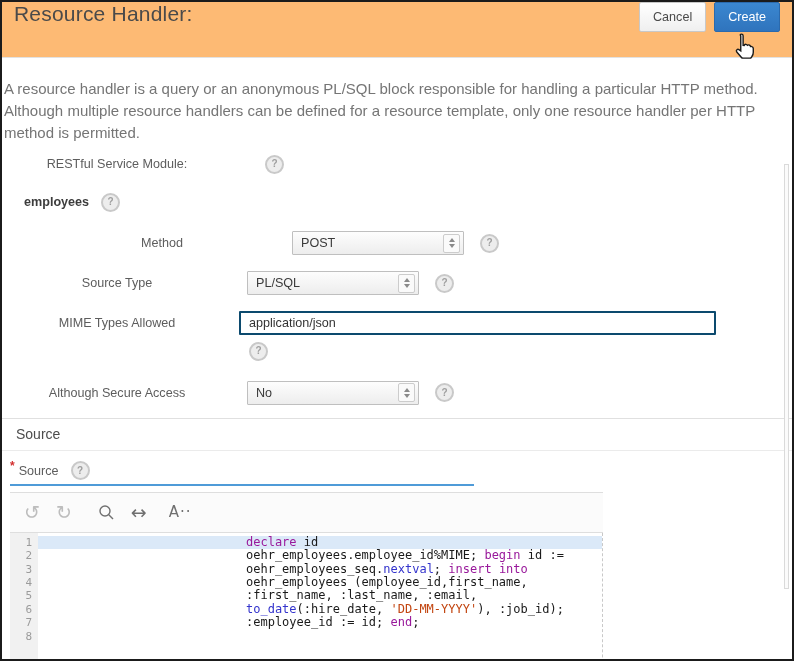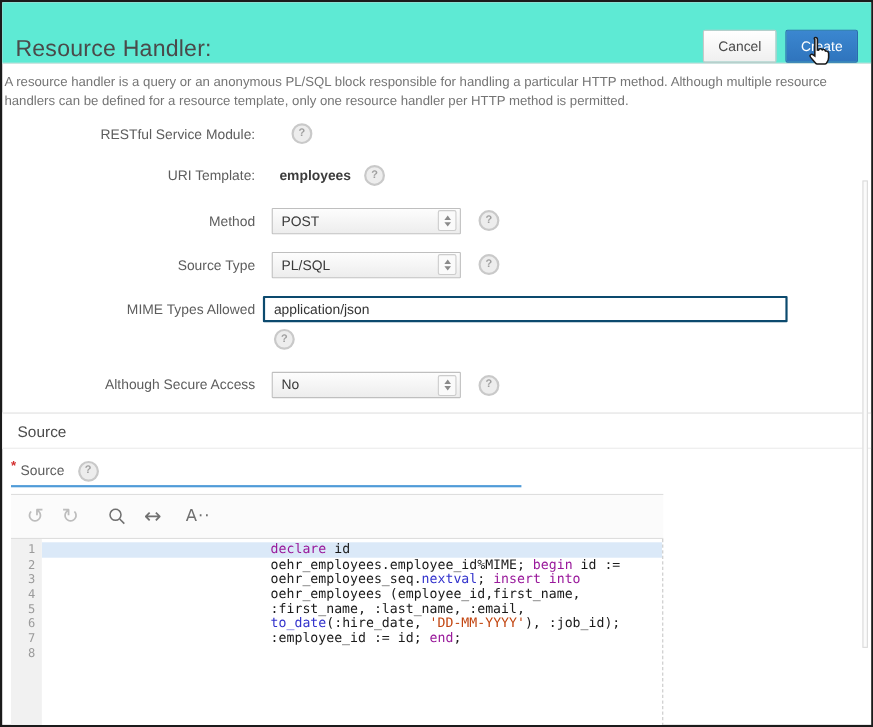--- a/index.html
+++ b/index.html
@@ -5,39 +5,39 @@
   :root{
     --accent:#337ec9; --accent-border:#2b6aad; --focus-underline:#4f9bd8;
     --code-keyword:#99199b; --code-builtin:#3333cc; --code-string:#c24510;
     --current-line:#dbe9f8;
   }
   html,body{margin:0;padding:0;background:#e9e9e9;}
   .page{position:relative;width:794px;height:661px;box-sizing:border-box;
     border:2px solid #1b1b1b;background:#fff;overflow:hidden;
     font-family:"Liberation Sans",sans-serif;color:#444;}
   
-  .hdr{height:55px;display:flex;align-items:flex-end;padding:0 12px;background:#5eead4;
+  .hdr{height:55px;display:flex;align-items:flex-start;padding:0 12px;background:#fdba74;
     border-bottom:1px solid #e2e2e2;}
   .hdr h1{flex:1;margin:0;font-size:21px;font-weight:400;color:#4a4a4a;letter-spacing:.2px;}
   .btn{height:30px;border-radius:2px;font-size:12.6px;display:inline-flex;align-items:center;
     padding:0 13px;cursor:pointer;box-sizing:border-box;}
   .btn.cancel{background:linear-gradient(#ffffff,#efefef);border:1px solid #c8c8c8;color:#4a4a4a;margin-right:8px;}
   .btn.create{background:linear-gradient(#3b87d0,#2f74bd);border:1px solid var(--accent-border);color:#fff;position:relative;}
   .cursor-hand{position:absolute;left:728px;top:30px;width:26px;height:30px;z-index:50;pointer-events:none;}
   
-  .desc{margin:8px 14px 0 2px;font-size:12px;line-height:1.45;color:#757575;}
+  .desc{margin:20px 14px 0 2px;font-size:15px;line-height:1.45;color:#757575;}
   
   .form{margin-top:12px;}
   .row{display:flex;align-items:center;}
-  .row .lbl{width:230px;text-align:right;font-size:12.6px;color:#5d5d5d;flex:none;}
+  .row .lbl{width:230px;text-align:center;font-size:12.6px;color:#5d5d5d;flex:none;}
   .ctl{margin-left:15px;display:flex;align-items:center;}
   .r1{margin-top:0;height:18px;}
   .r2{margin-top:20px;height:18px;}
   .r3,.r4,.r6{margin-top:16px;height:24px;}
-  .r3{margin-top:20px;}
+  .r3{margin-top:20px;padding-left:45px;}
   .r5{margin-top:16px;}
   .r6{margin-top:20px;}
   .val-bold{font-size:12.6px;font-weight:bold;color:#3c3c3c;margin-left:7px;}
   
   .select{width:172px;height:24px;box-sizing:border-box;border:1px solid #bfbfbf;border-radius:1px;
     background:linear-gradient(#fdfdfd,#ededed);display:flex;align-items:center;
     font-size:12.6px;color:#3a3a3a;padding-left:8px;}
   .select .grow{flex:1;}
   .stepper{width:15px;height:17px;margin-right:3px;border:1px solid #ccc;border-radius:2px;
     background:#fafafa;display:flex;flex-direction:column;align-items:center;justify-content:center;flex:none;}
@@ -104,21 +104,20 @@
   <div class="form">
 
     <div class="row r1">
       <div class="lbl">RESTful Service Module:</div>
       <div class="ctl">
         <span class="help ml18">?</span>
       </div>
     </div>
 
     <div class="row r2">
-      <div class="lbl">URI Template:</div>
       <div class="ctl">
         <span class="val-bold">employees</span>
         <span class="help ml12">?</span>
       </div>
     </div>
 
     <div class="row r3">
       <div class="lbl">Method</div>
       <div class="ctl">
         <div class="select">

